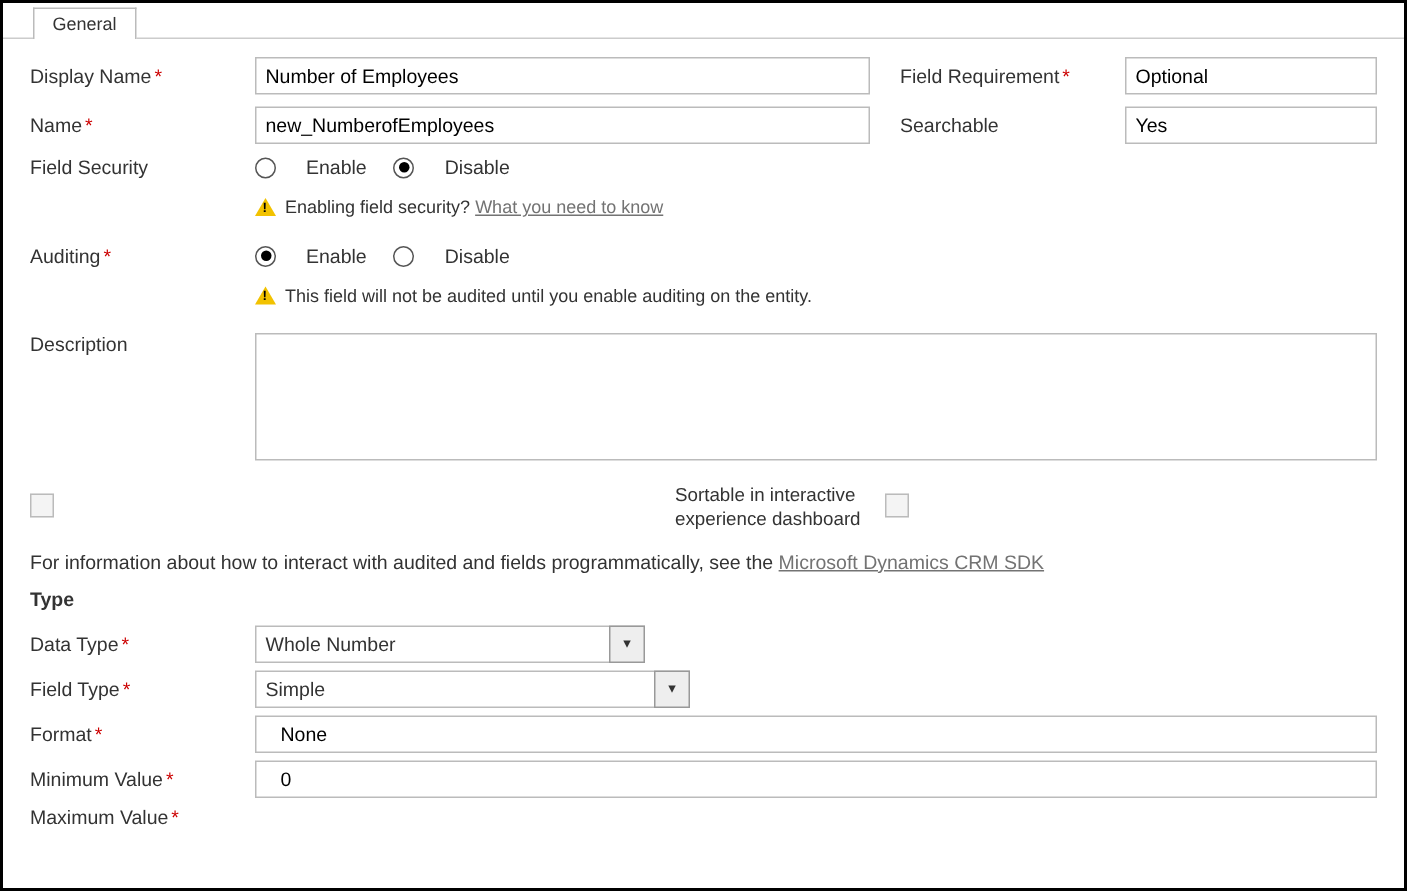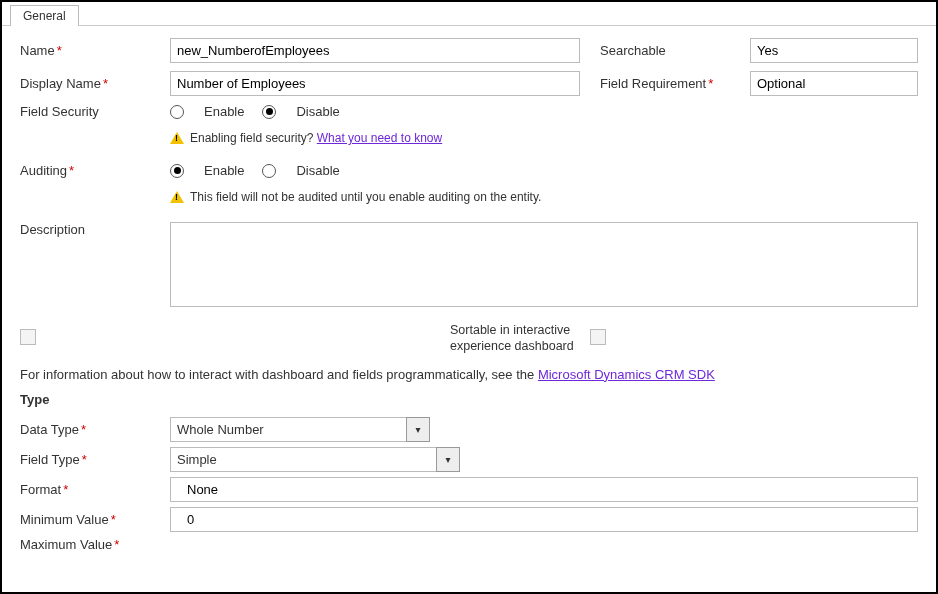--- a/index.html
+++ b/index.html
@@ -15,21 +15,21 @@
       border: 2px solid #000;
       width: 938px;
       height: 594px;
       overflow: hidden;
       position: relative;
     }
     .tab-bar {
       display: flex;
       align-items: flex-end;
       border-bottom: 1px solid #ccc;
-      padding-left: 8px;
+      padding-left: 20px;
       height: 24px;
     }
     .tab {
       border: 1px solid #bbb;
       border-bottom: none;
       background: #fff;
       padding: 3px 12px;
       font-size: 12px;
       position: relative;
       top: 1px;
@@ -115,21 +115,21 @@
     }
     .warn-icon::after {
       content: "!";
       position: absolute;
       left: -2px; top: 1px;
       font-size: 9px;
       font-weight: bold;
       color: #000;
     }
     .link {
-      color: #6d28d9;
+      color: #737373;
       text-decoration: underline;
       cursor: pointer;
     }
     .info-line {
       margin: 4px 0 10px 0;
       font-size: 12px;
       display: flex;
       align-items: center;
     }
     .checkbox-box {
@@ -188,45 +188,45 @@
 <div class="frame">
   <div class="tab-bar">
     <div class="tab">General</div>
   </div>
 
   <div class="content">
 
 
     <div class="row">
       <div class="label-col">
+        <span>Display Name</span><span class="req">*</span>
+      </div>
+      <div class="mid-col">
+        <input type="text" value="Number of Employees" style="">
+      </div>
+      <div class="spacer-col"></div>
+      <div class="label2-col">
+        <span>Field Requirement</span><span class="req">*</span>
+      </div>
+      <div class="right-col">
+        <input type="text" value="Optional" style="">
+      </div>
+    </div>
+
+    <div class="row">
+      <div class="label-col">
         <span>Name</span><span class="req">*</span>
       </div>
       <div class="mid-col">
         <input type="text" value="new_NumberofEmployees" style="">
       </div>
       <div class="spacer-col"></div>
       <div class="label2-col">Searchable</div>
       <div class="right-col">
         <input type="text" value="Yes" style="">
-      </div>
-    </div>
-
-    <div class="row">
-      <div class="label-col">
-        <span>Display Name</span><span class="req">*</span>
-      </div>
-      <div class="mid-col">
-        <input type="text" value="Number of Employees" style="">
-      </div>
-      <div class="spacer-col"></div>
-      <div class="label2-col">
-        <span>Field Requirement</span><span class="req">*</span>
-      </div>
-      <div class="right-col">
-        <input type="text" value="Optional" style="">
       </div>
     </div>
 
     <div class="row">
       <div class="label-col">Field Security</div>
       <div class="mid-col">
         <div class="radio-group">
           <div class="radio-item">
             <span class="radio"></span>
             <span>Enable</span>
@@ -285,21 +285,21 @@
       <div class="interactive-check-wrap">
         <span class="checkbox-box"></span>
       </div>
       <div class="interactive-label" style="width:140px;">Sortable in interactive experience dashboard</div>
       <div>
         <span class="checkbox-box"></span>
       </div>
     </div>
 
     <div class="sdk-line">
-      <span>For information about how to interact with dashboard and fields programmatically, see the </span><span class="link">Microsoft Dynamics CRM SDK</span>
+      <span>For information about how to interact with audited and fields programmatically, see the </span><span class="link">Microsoft Dynamics CRM SDK</span>
     </div>
 
     <div class="section-title">Type</div>
 
     <div class="type-row">
       <div class="label-col">
         <span>Data Type</span><span class="req">*</span>
       </div>
       <div class="select-wrap">
         <div class="fake-input">Whole Number</div>

